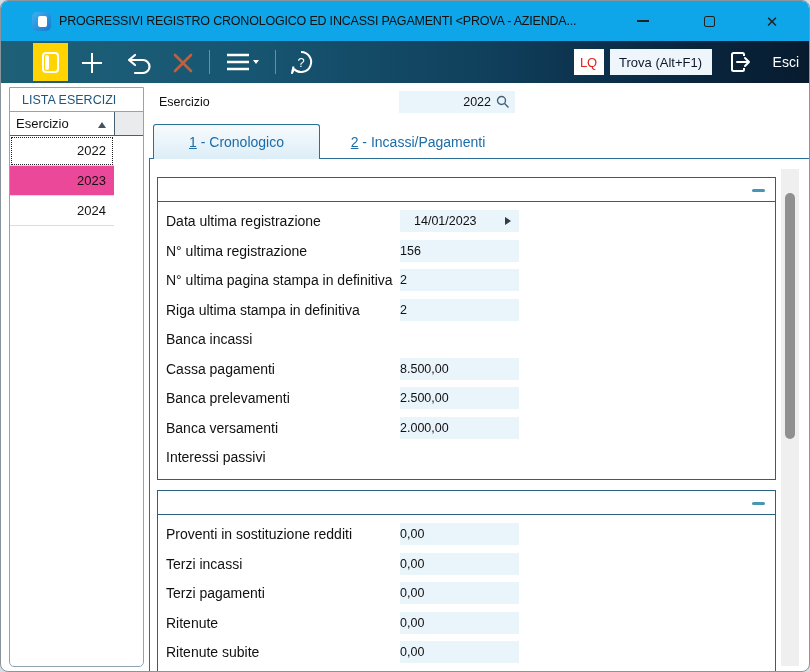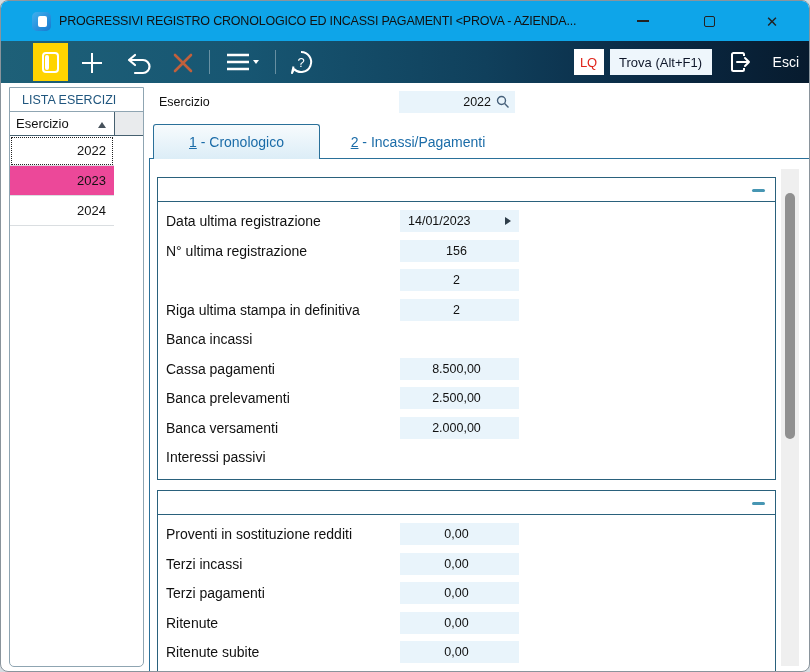--- a/index.html
+++ b/index.html
@@ -67,22 +67,22 @@
     border-left:1px solid #2a7099;border-top:1px solid #2a7099;z-index:1;}
   .groupbox{position:absolute;left:156px;width:619px;background:#fff;border:1px solid #2a617c;z-index:2;}
   .gb1{top:176px;height:303px;}
   .gb2{top:489px;height:200px;}
   .gb-header{position:relative;height:24px;border-bottom:1px solid #2a617c;}
   .collapse-minus{position:absolute;right:10px;top:11px;width:13px;height:3px;background:#4796b3;border-radius:2px;}
   .gb-rows{padding-top:5px;}
   .frow{position:relative;height:29.5px;}
   .flabel{position:absolute;left:8px;top:0;height:29px;line-height:29px;font-size:14px;white-space:nowrap;}
   .ffield{position:absolute;left:242px;top:3px;width:119px;height:22px;background:#e9f4fb;
-    font-size:12.5px;line-height:22px;text-align:center;padding-right:6px;}
-  .ffield.date{text-align:left;padding-left:8px;}
+    font-size:12.5px;line-height:22px;text-align:left;padding-right:6px;}
+  .ffield.date{text-align:left;padding-left:14px;}
   .date-arrow{position:absolute;right:8px;top:7px;width:0;height:0;
     border-left:6px solid #2f3e4a;border-top:4px solid transparent;border-bottom:4px solid transparent;}
   
   .vscroll{position:absolute;left:780px;top:168px;width:18px;height:497px;background:#efefef;z-index:4;}
   .vscroll .thumb{position:absolute;left:4px;top:24px;width:10px;height:246px;background:#909090;border-radius:5px;}
 </style>
 </head>
 <body>
 
 <div class="window">
@@ -192,20 +192,21 @@
     <div class="gb-rows" id="panel1-rows">
         <div class="frow">
           <span class="flabel">Data ultima registrazione</span>
           <div class="ffield date">14/01/2023<span class="date-arrow"></span></div>
         </div>
         <div class="frow">
           <span class="flabel">N° ultima registrazione</span>
           <div class="ffield">156</div>
         </div>
         <div class="frow">
+          <span class="flabel">N° ultima pagina stampa in definitiva</span>
           <div class="ffield">2</div>
         </div>
         <div class="frow">
           <span class="flabel">Riga ultima stampa in definitiva</span>
           <div class="ffield">2</div>
         </div>
         <div class="frow">
           <span class="flabel">Banca incassi</span>
         </div>
         <div class="frow">

